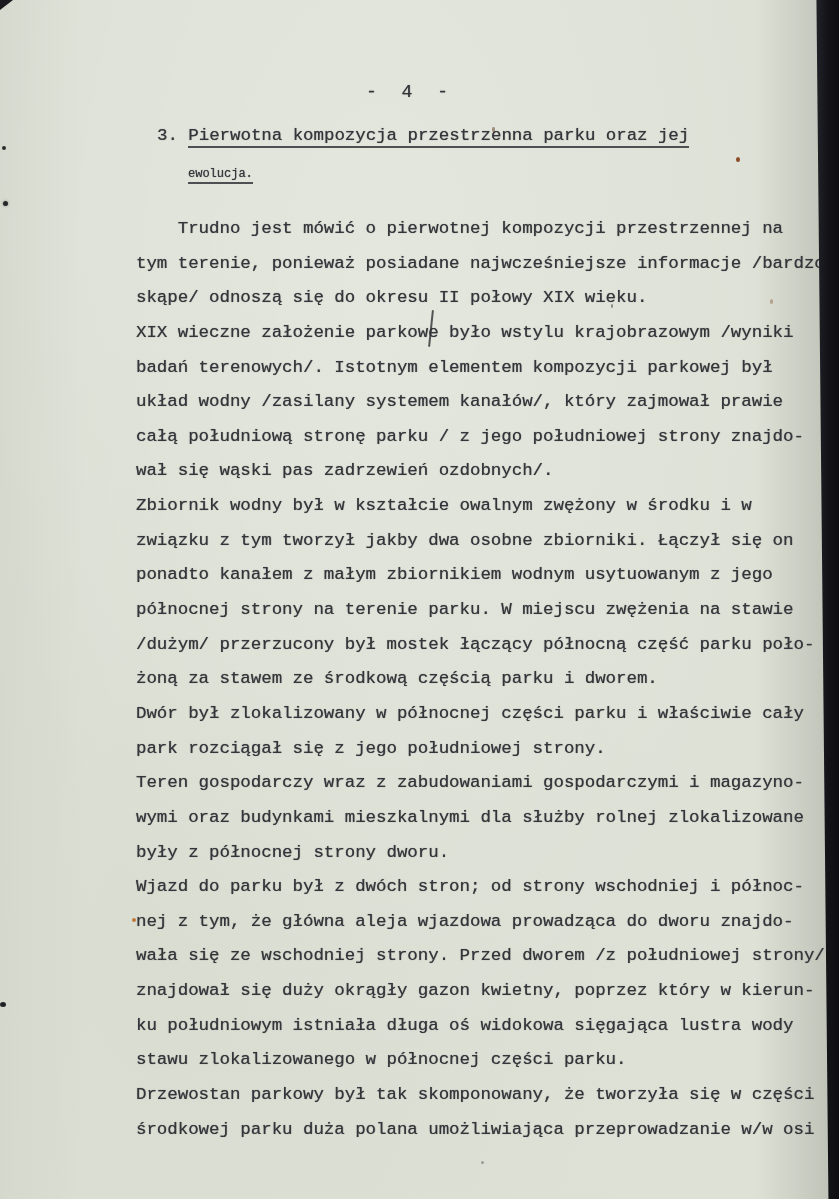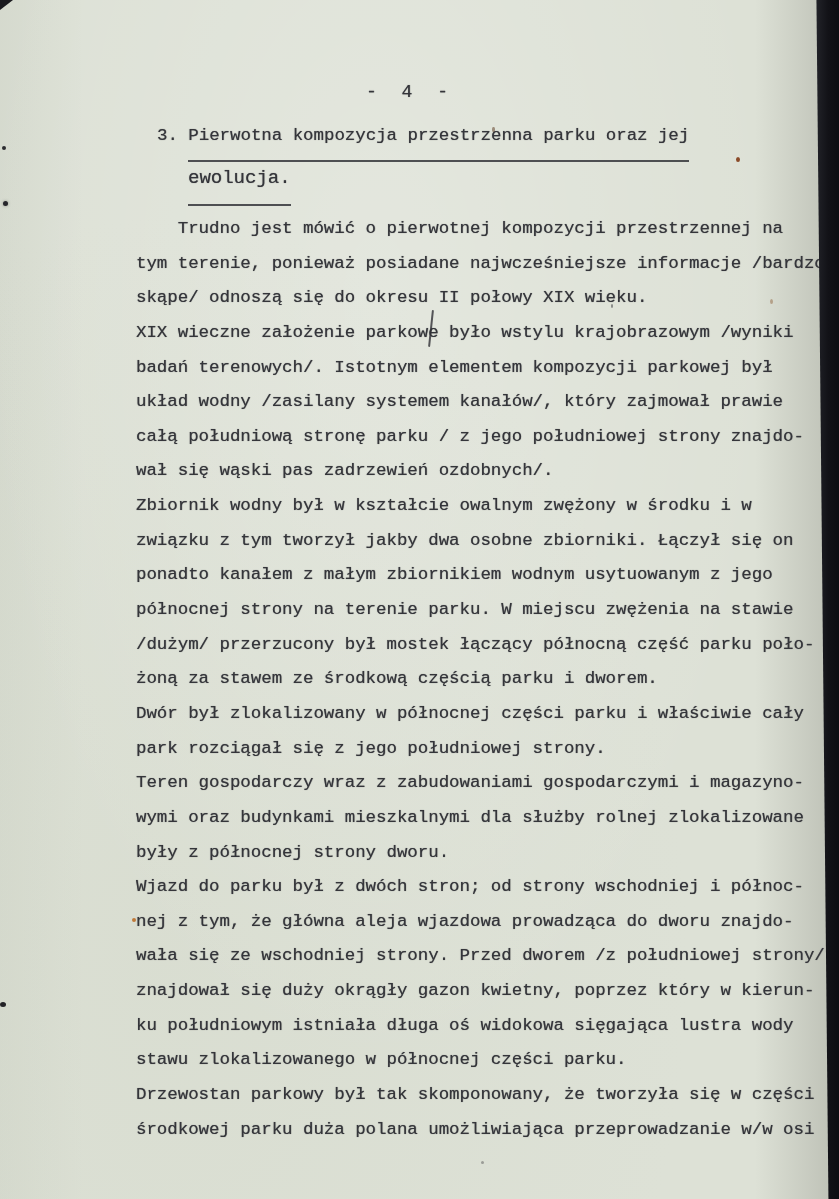--- a/index.html
+++ b/index.html
@@ -30,26 +30,26 @@
   }
   .heading-line1 {
     position: absolute;
     top: 126px; left: 157px;
     font-size: 17.4px;
     white-space: pre;
   }
   .heading-line2 {
     position: absolute;
     top: 167px; left: 188px;
-    font-size: 19px;
+    font-size: 12px;
     white-space: pre;
   }
   .u {
     border-bottom: 2px solid rgba(52,53,58,0.85);
-    padding-bottom: 15px;
+    padding-bottom: 1px;
   }
   .bodytext {
     position: absolute;
     top: 212px; left: 136px;
     width: 720px;
   }
   .tline {
     height: 34.65px;
     line-height: 34.65px;
     font-size: 17.4px;

